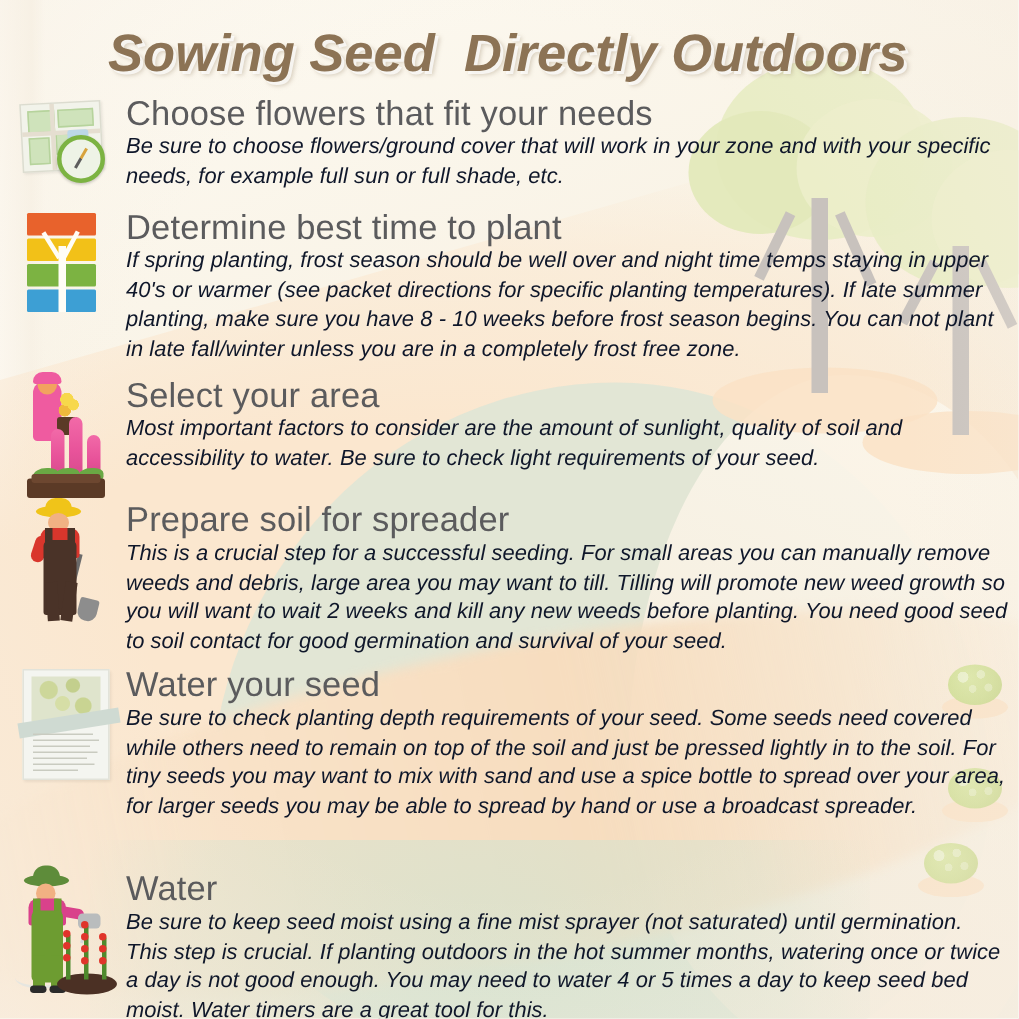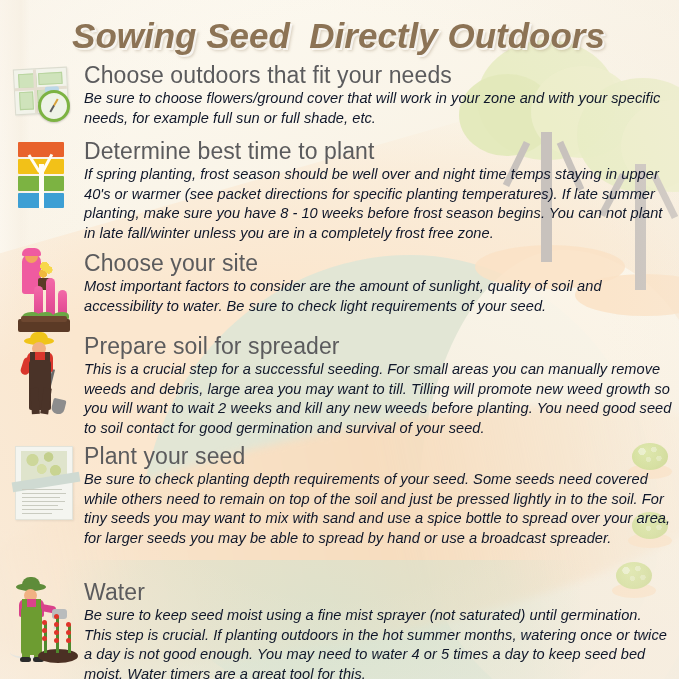--- a/index.html
+++ b/index.html
@@ -495,21 +495,21 @@
             <div class="path" style="left:0px;  top:18px; width:52px; height:3px;"></div>
             <div class="path" style="left:19px; top:0px;  width:3px;  height:44px;"></div>
             <div class="blue" style="left:30px; top:18px; width:14px; height:9px;"></div>
           </div>
           <div class="compass">
             <div class="needle"></div>
           </div>
         </div>
       </div>
       <div class="step-text">
-        <div class="step-heading">Choose outdoors that fit your needs</div>
+        <div class="step-heading">Choose flowers that fit your needs</div>
         <div class="step-body">Be sure to choose flowers/ground cover  that will work in your zone and with your specific needs, for example full sun or full shade, etc.</div>
       </div>
     </div>
 
     <div class="step" id="step-1">
       <div class="step-icon">
         <div class="icon-art">
           <div class="seasons">
             <div class="band b1"></div>
             <div class="band b2"></div>
@@ -542,21 +542,21 @@
             <div class="spike" style="left:34px; height:38px;"></div>
             <div class="spike" style="left:46px; height:26px;"></div>
             <div class="leaf" style="left:10px;"></div>
             <div class="leaf" style="left:24px;"></div>
             <div class="leaf" style="left:40px;"></div>
             <div class="box"></div>
           </div>
         </div>
       </div>
       <div class="step-text">
-        <div class="step-heading">Choose your site</div>
+        <div class="step-heading">Select your area</div>
         <div class="step-body">Most important factors to consider are the amount of sunlight, quality of soil and accessibility to water. Be sure to check light  requirements of your seed.</div>
       </div>
     </div>
 
     <div class="step" id="step-3">
       <div class="step-icon">
         <div class="icon-art">
           <div class="digger">
             <div class="shovel-handle"></div>
             <div class="shovel-blade"></div>
@@ -589,21 +589,21 @@
             <div class="rule" style="top:46px; width:44px;"></div>
             <div class="rule" style="top:50px; width:38px;"></div>
             <div class="rule" style="top:54px; width:43px;"></div>
             <div class="rule" style="top:58px; width:36px;"></div>
             <div class="rule" style="top:62px; width:41px;"></div>
             <div class="rule" style="top:66px; width:30px;"></div>
           </div>
         </div>
       </div>
       <div class="step-text">
-        <div class="step-heading">Plant your seed</div>
+        <div class="step-heading">Water your seed</div>
         <div class="step-body">Be sure to check planting depth requirements of  your seed.  Some seeds need covered while others need to remain on top of the soil and just be pressed lightly in to the  soil. For tiny seeds you may want to mix with sand and use a spice bottle to spread over your area, for larger seeds you may be able to spread by hand or use a broadcast spreader.</div>
       </div>
     </div>
 
     <div class="step" id="step-5">
       <div class="step-icon">
         <div class="icon-art">
           <div class="waterer">
             <div class="hose"></div>
             <div class="hat-brim"></div>

